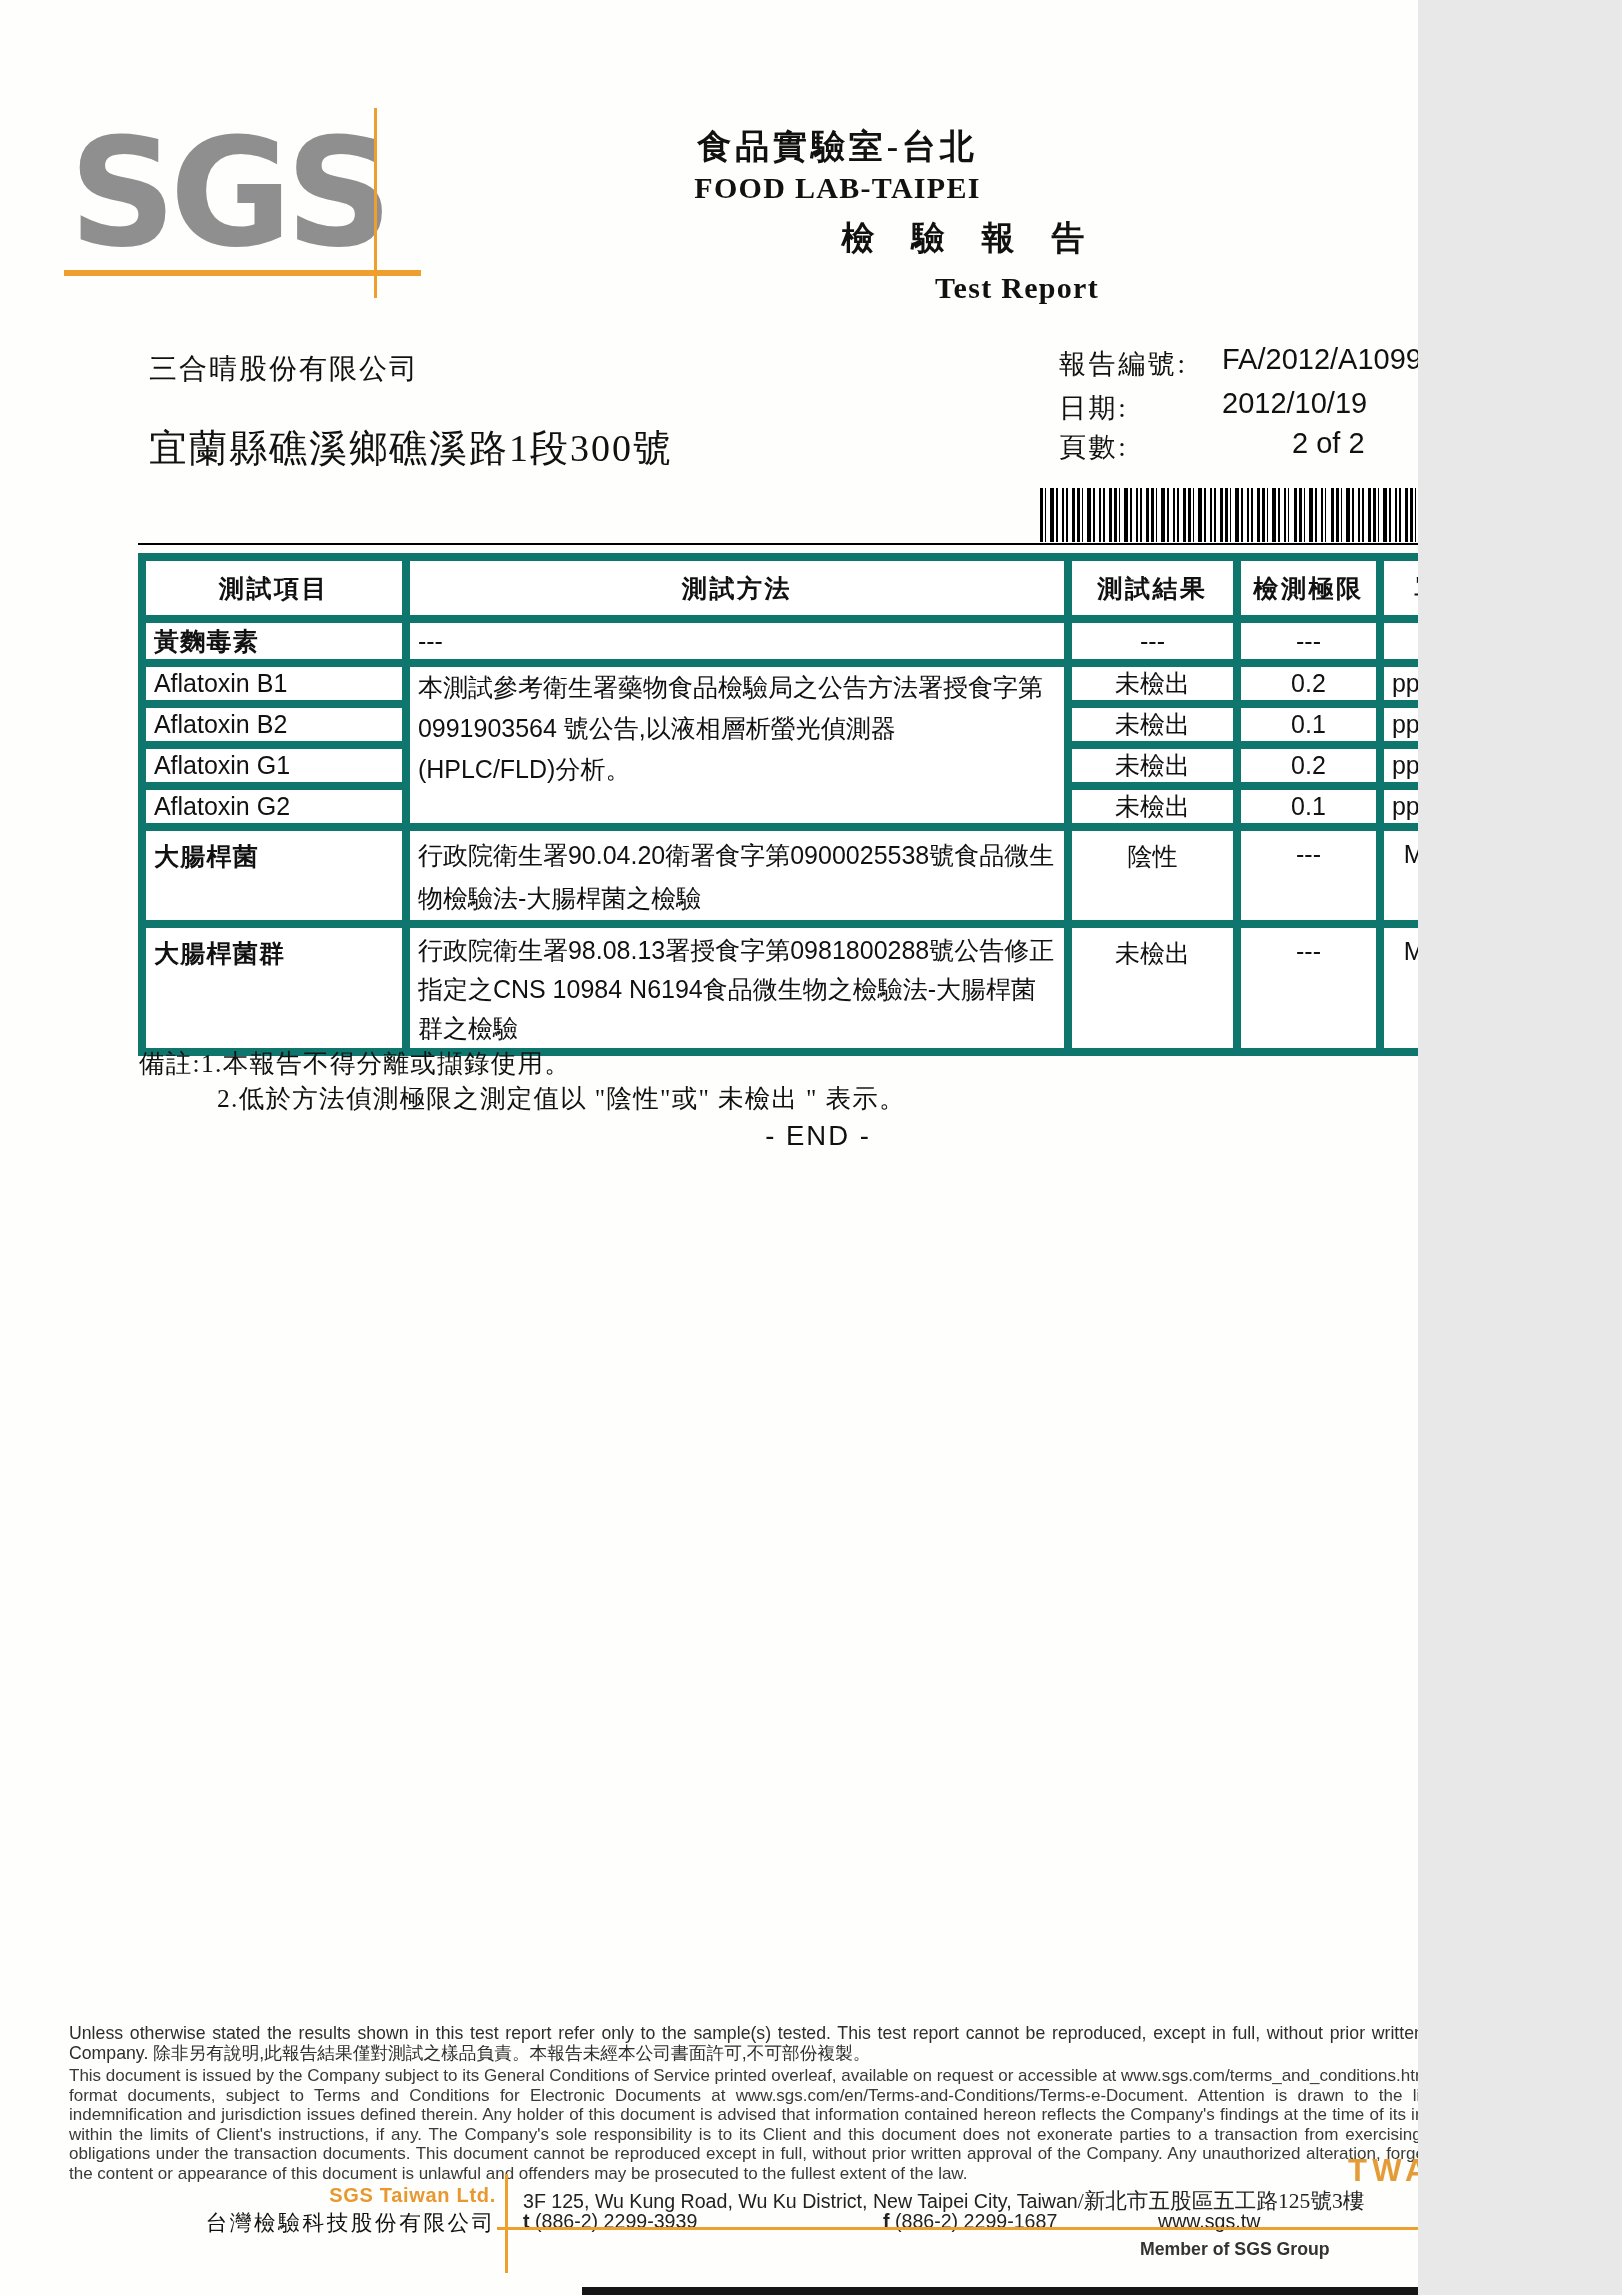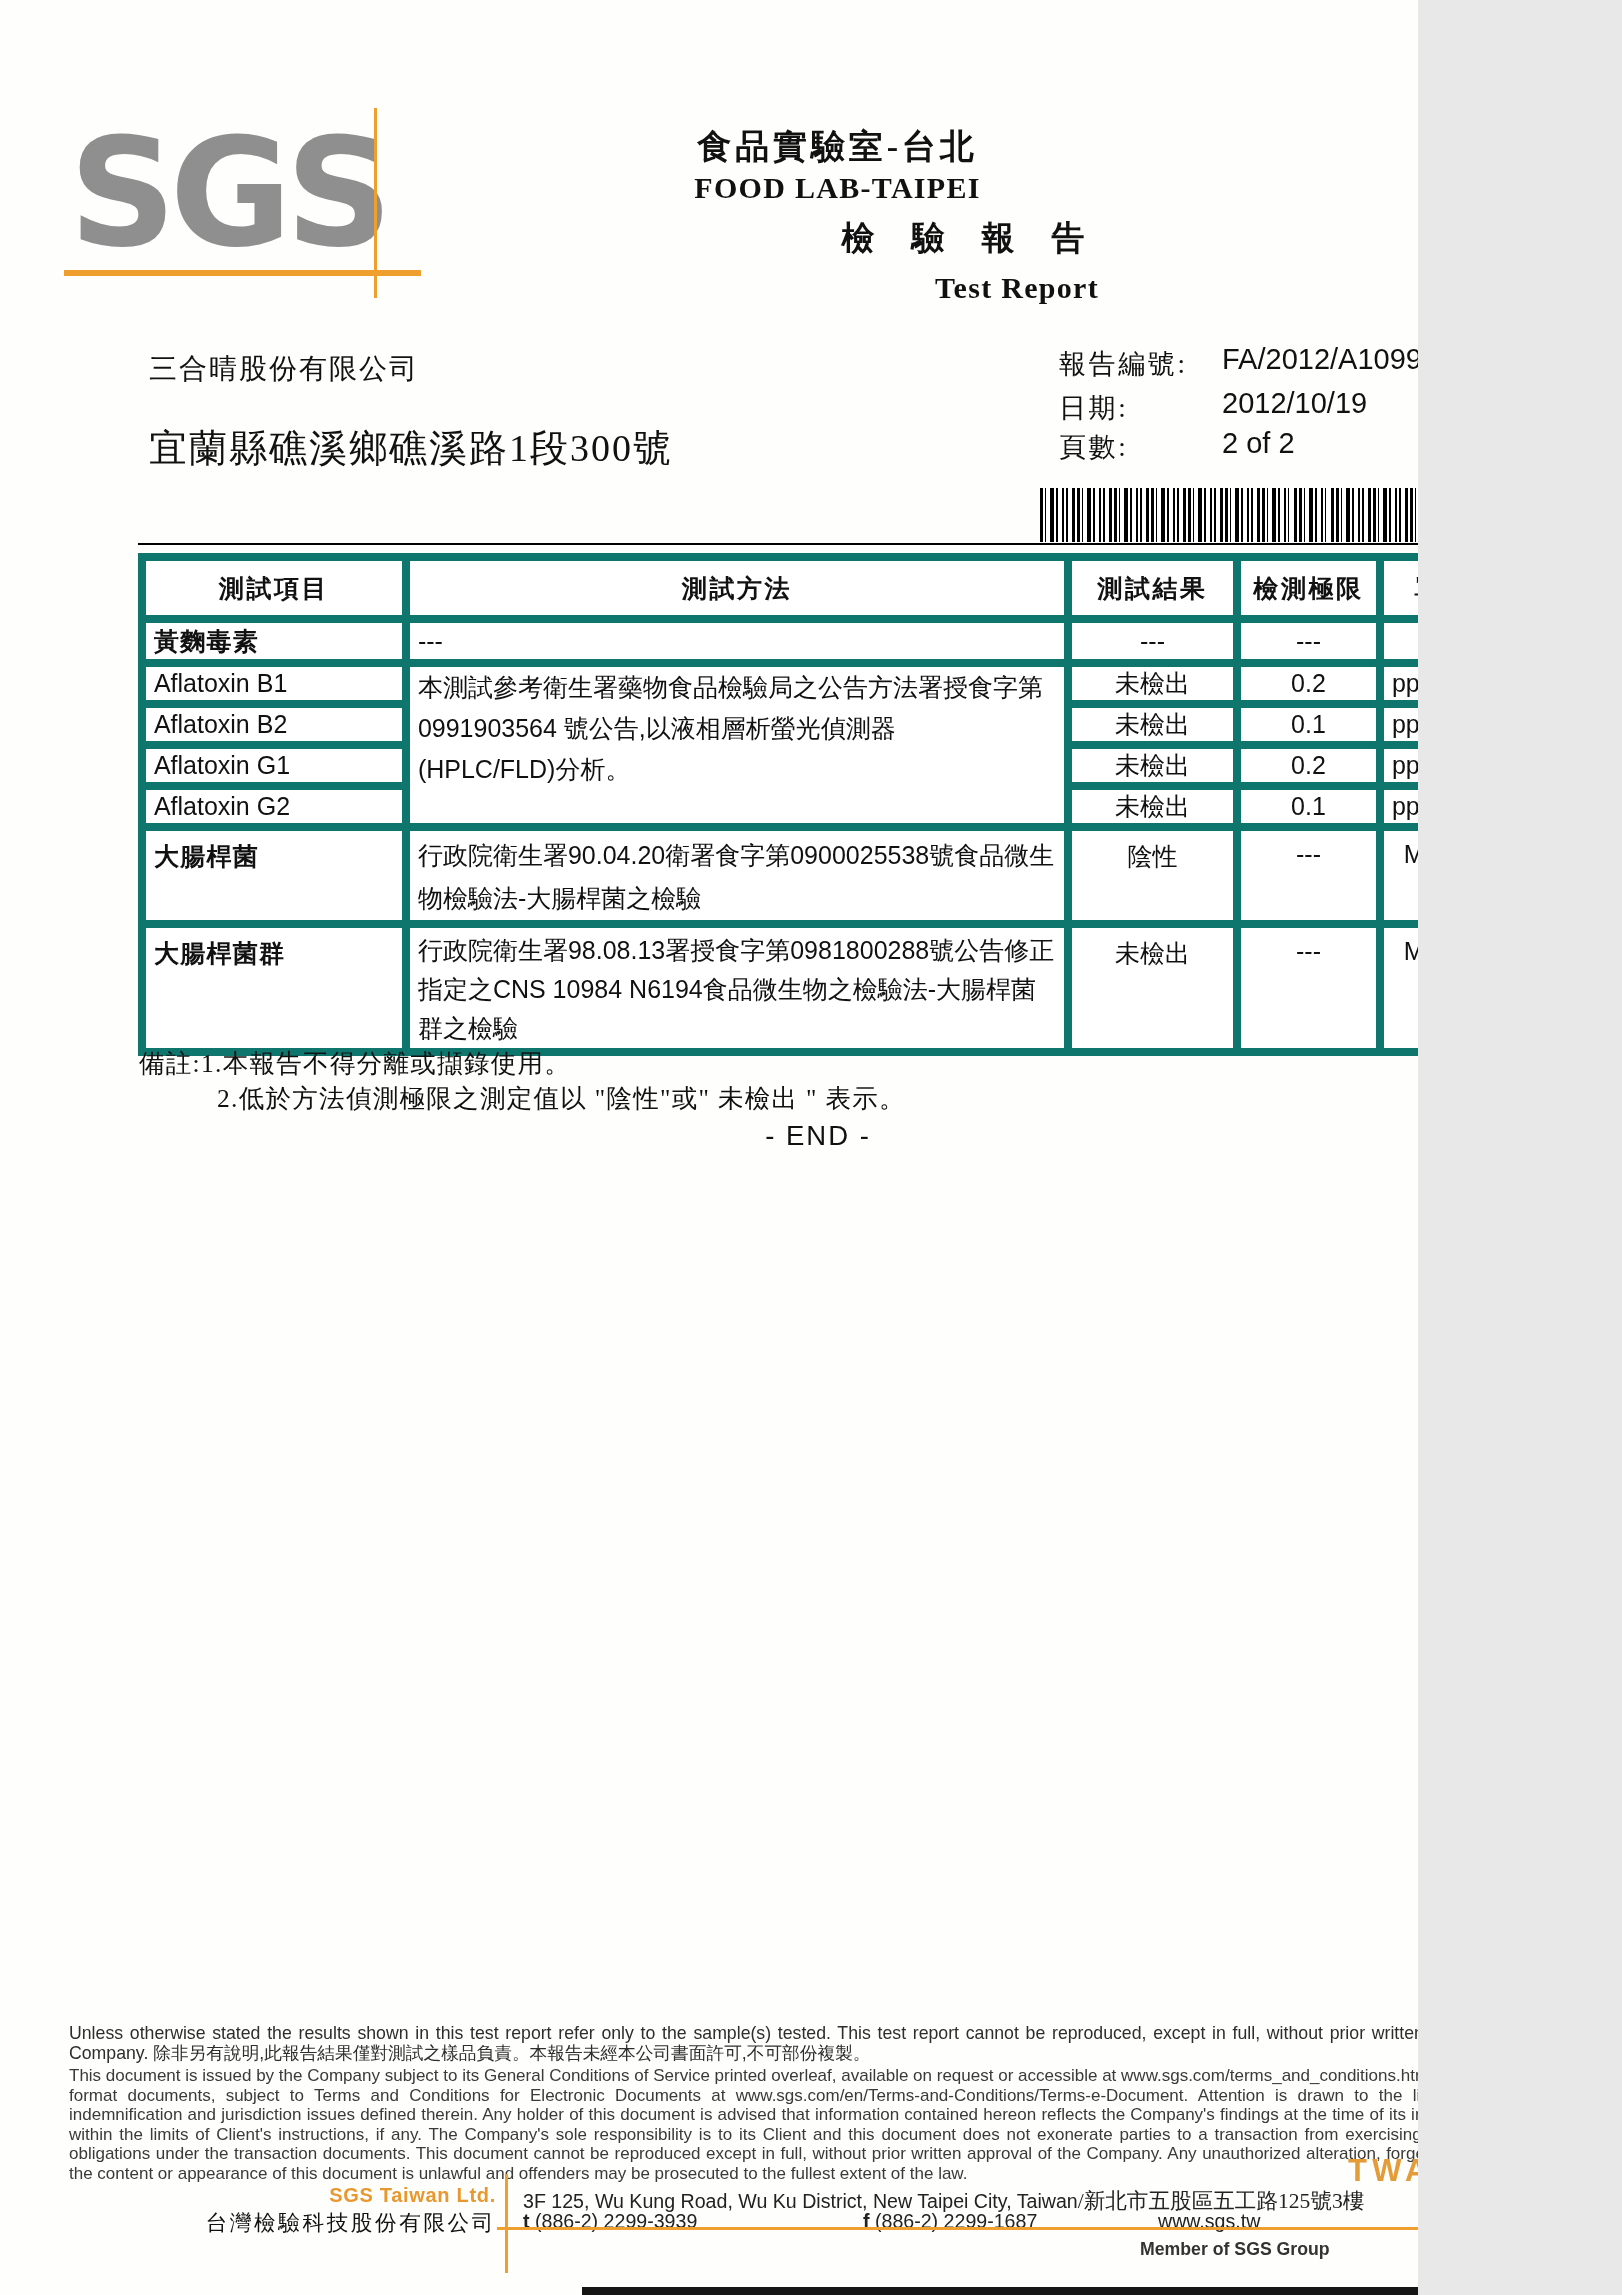--- a/index.html
+++ b/index.html
@@ -89,21 +89,21 @@
   <div class="abs h-en" style="left:576px;top:271px;width:523px;text-align:right;">Test Report</div>
 
   <div class="abs kai client" style="left:149px;top:350px;">三合晴股份有限公司</div>
   <div class="abs kai client" style="left:149px;top:393px;font-size:38px;margin-top:30px;">宜蘭縣礁溪鄉礁溪路1段300號</div>
 
   <div class="abs kai info-label" style="left:1059px;top:346px;">報告編號:</div>
   <div class="abs sans info-value" style="left:1222px;top:343px;">FA/2012/A1099</div>
   <div class="abs kai info-label" style="left:1059px;top:390px;">日期:</div>
   <div class="abs sans info-value" style="left:1222px;top:387px;">2012/10/19</div>
   <div class="abs kai info-label" style="left:1059px;top:429px;">頁數:</div>
-  <div class="abs sans info-value" style="left:1222px;top:427px;">2 of 2</div>
+  <div class="abs sans info-value" style="left:1292px;top:427px;">2 of 2</div>
 
   <div class="abs barcode" style="left:1040px;top:488px;width:466px;height:54px;"></div>
 
   <div class="abs thin-top-line" style="left:138px;top:543px;width:1362px;"></div>
 
   <div class="abs" style="left:138px;top:553px;">
     <table class="report">
       <colgroup>
         <col style="width:264px">
           <col style="width:662px">
@@ -191,21 +191,21 @@
   <div class="abs f-company-en" style="left:196px;top:2184px;width:300px;">SGS Taiwan Ltd.</div>
   <div class="abs kai f-company-zh" style="left:196px;top:2208px;width:300px;">台灣檢驗科技股份有限公司</div>
   <div class="abs f-vline" style="left:505px;top:2174px;height:99px;"></div>
 
   <div class="abs f-addr" style="left:523px;top:2186px;white-space:nowrap;">
     <span>3F 125, Wu Kung Road, Wu Ku District, New Taipei City, Taiwan</span><span class="kai f-addr-zh">/新北市五股區五工路125號3樓</span>
   </div>
   <div class="abs f-contact" style="left:523px;top:2210px;">
     <b>t</b>&nbsp;<span>(886-2) 2299-3939</span>
   </div>
-  <div class="abs f-contact" style="left:863px;top:2210px;">
+  <div class="abs f-contact" style="left:883px;top:2210px;">
     <b>f</b>&nbsp;<span>(886-2) 2299-1687</span>
   </div>
   <div class="abs f-contact" style="left:1158px;top:2210px;">www.sgs.tw</div>
 
   <div class="abs f-hline" style="left:497px;top:2227px;width:1120px;"></div>
   <div class="abs f-member" style="left:1140px;top:2239px;">Member of SGS Group</div>
 
   <div class="abs bottom-bar" style="left:582px;bottom:0;width:1040px;height:8.5px;"></div>
 
 </div>

